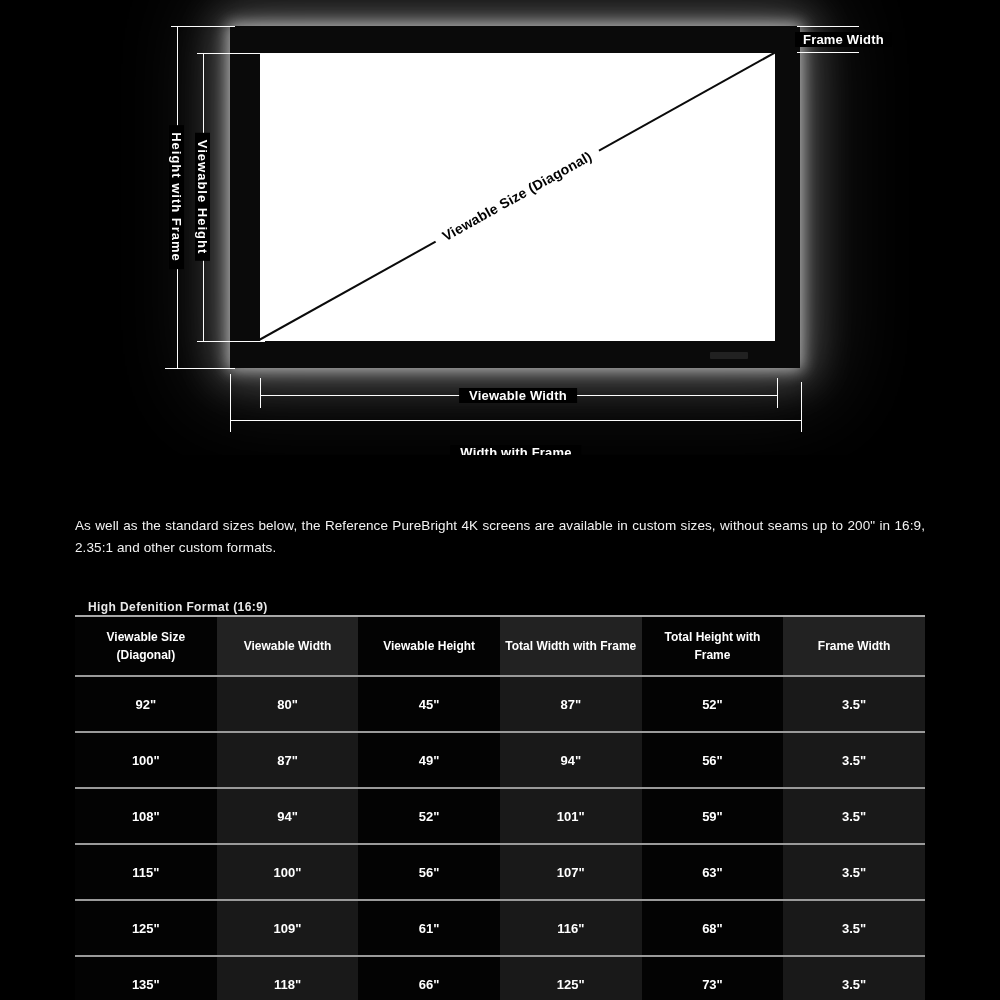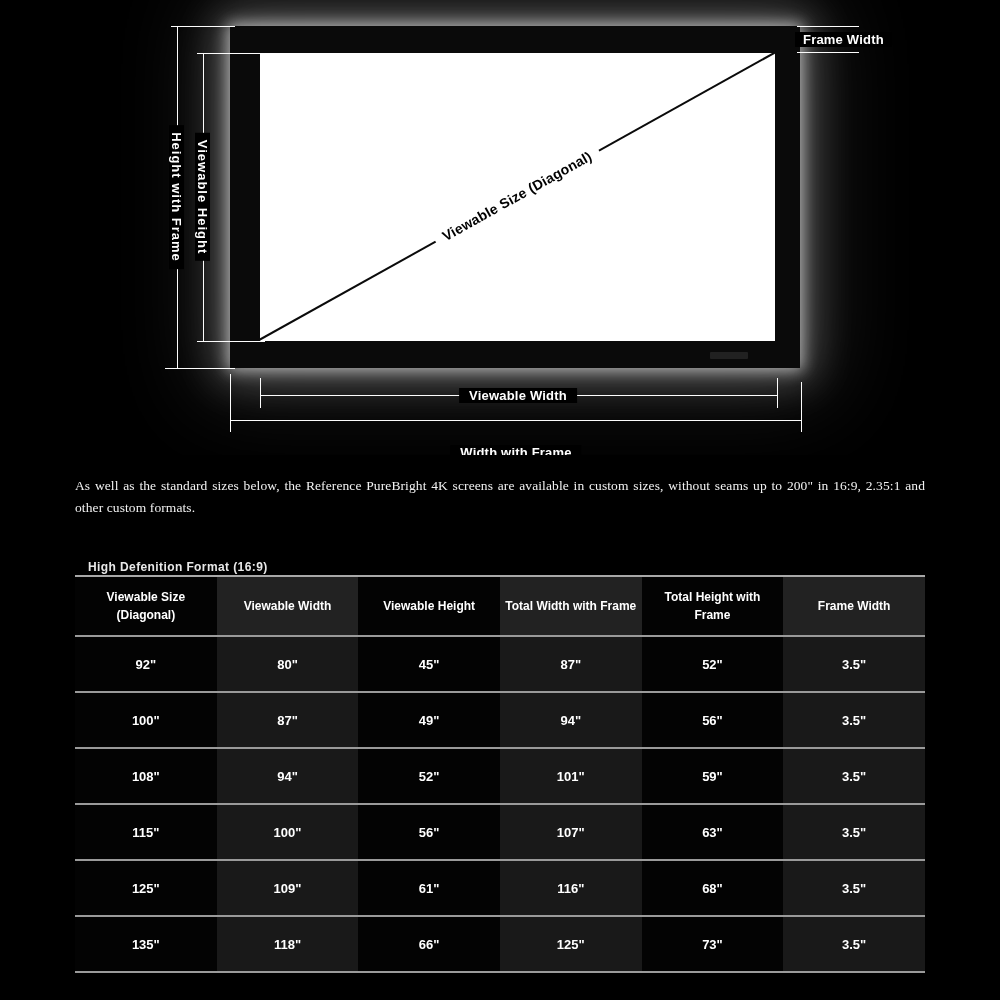--- a/index.html
+++ b/index.html
@@ -45,22 +45,22 @@
     white-space:nowrap; text-align:center;
   }
   .hlabel {
     position:absolute; background:#000; color:#fff; font-weight:bold;
     font-size:13px; white-space:nowrap; padding:0 10px; letter-spacing:.2px;
   }
 
   
   .content { padding:0 75px; }
   .intro {
-    margin-top:20px; font-size:13.5px; line-height:1.6; color:#f2f2f2;
-    text-align:justify; letter-spacing:.1px;font-family:Liberation Serif, serif;
+    margin-top:60px; font-size:13.5px; line-height:1.6; color:#f2f2f2;
+    text-align:justify; letter-spacing:.1px;
   }
   .section-heading {
     margin-top:42px; padding-left:13px; font-size:12px; font-weight:bold;
     color:#e8e8e8; letter-spacing:.4px; margin-bottom:1px;
   }
 
   
   table.spec {
     width:850px; border-collapse:collapse; table-layout:fixed;
     border-top:2px solid #a8a8a8; border-bottom:2px solid #9a9a9a;

